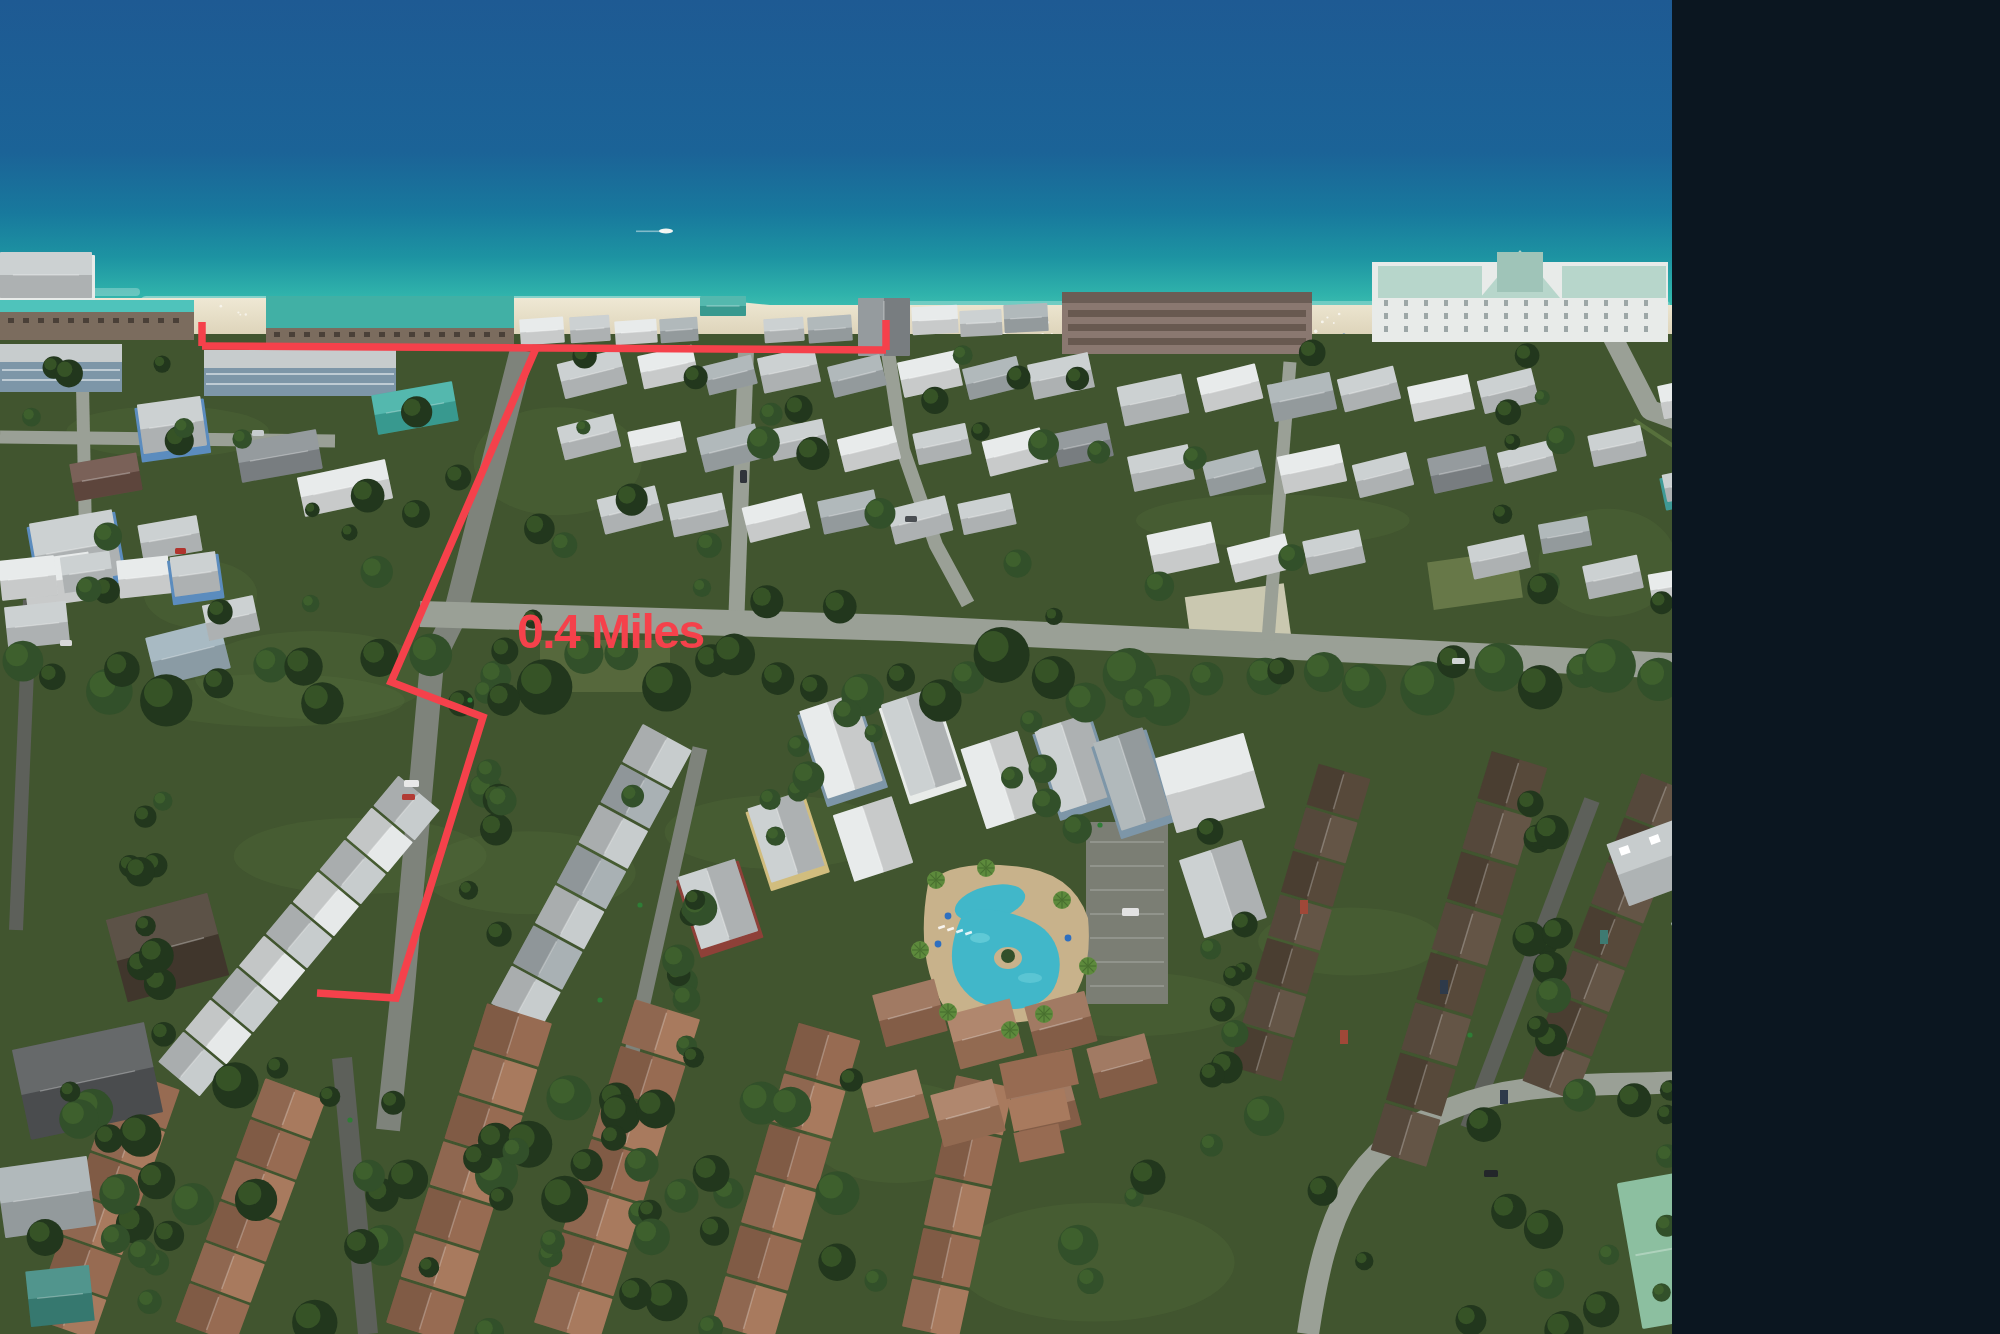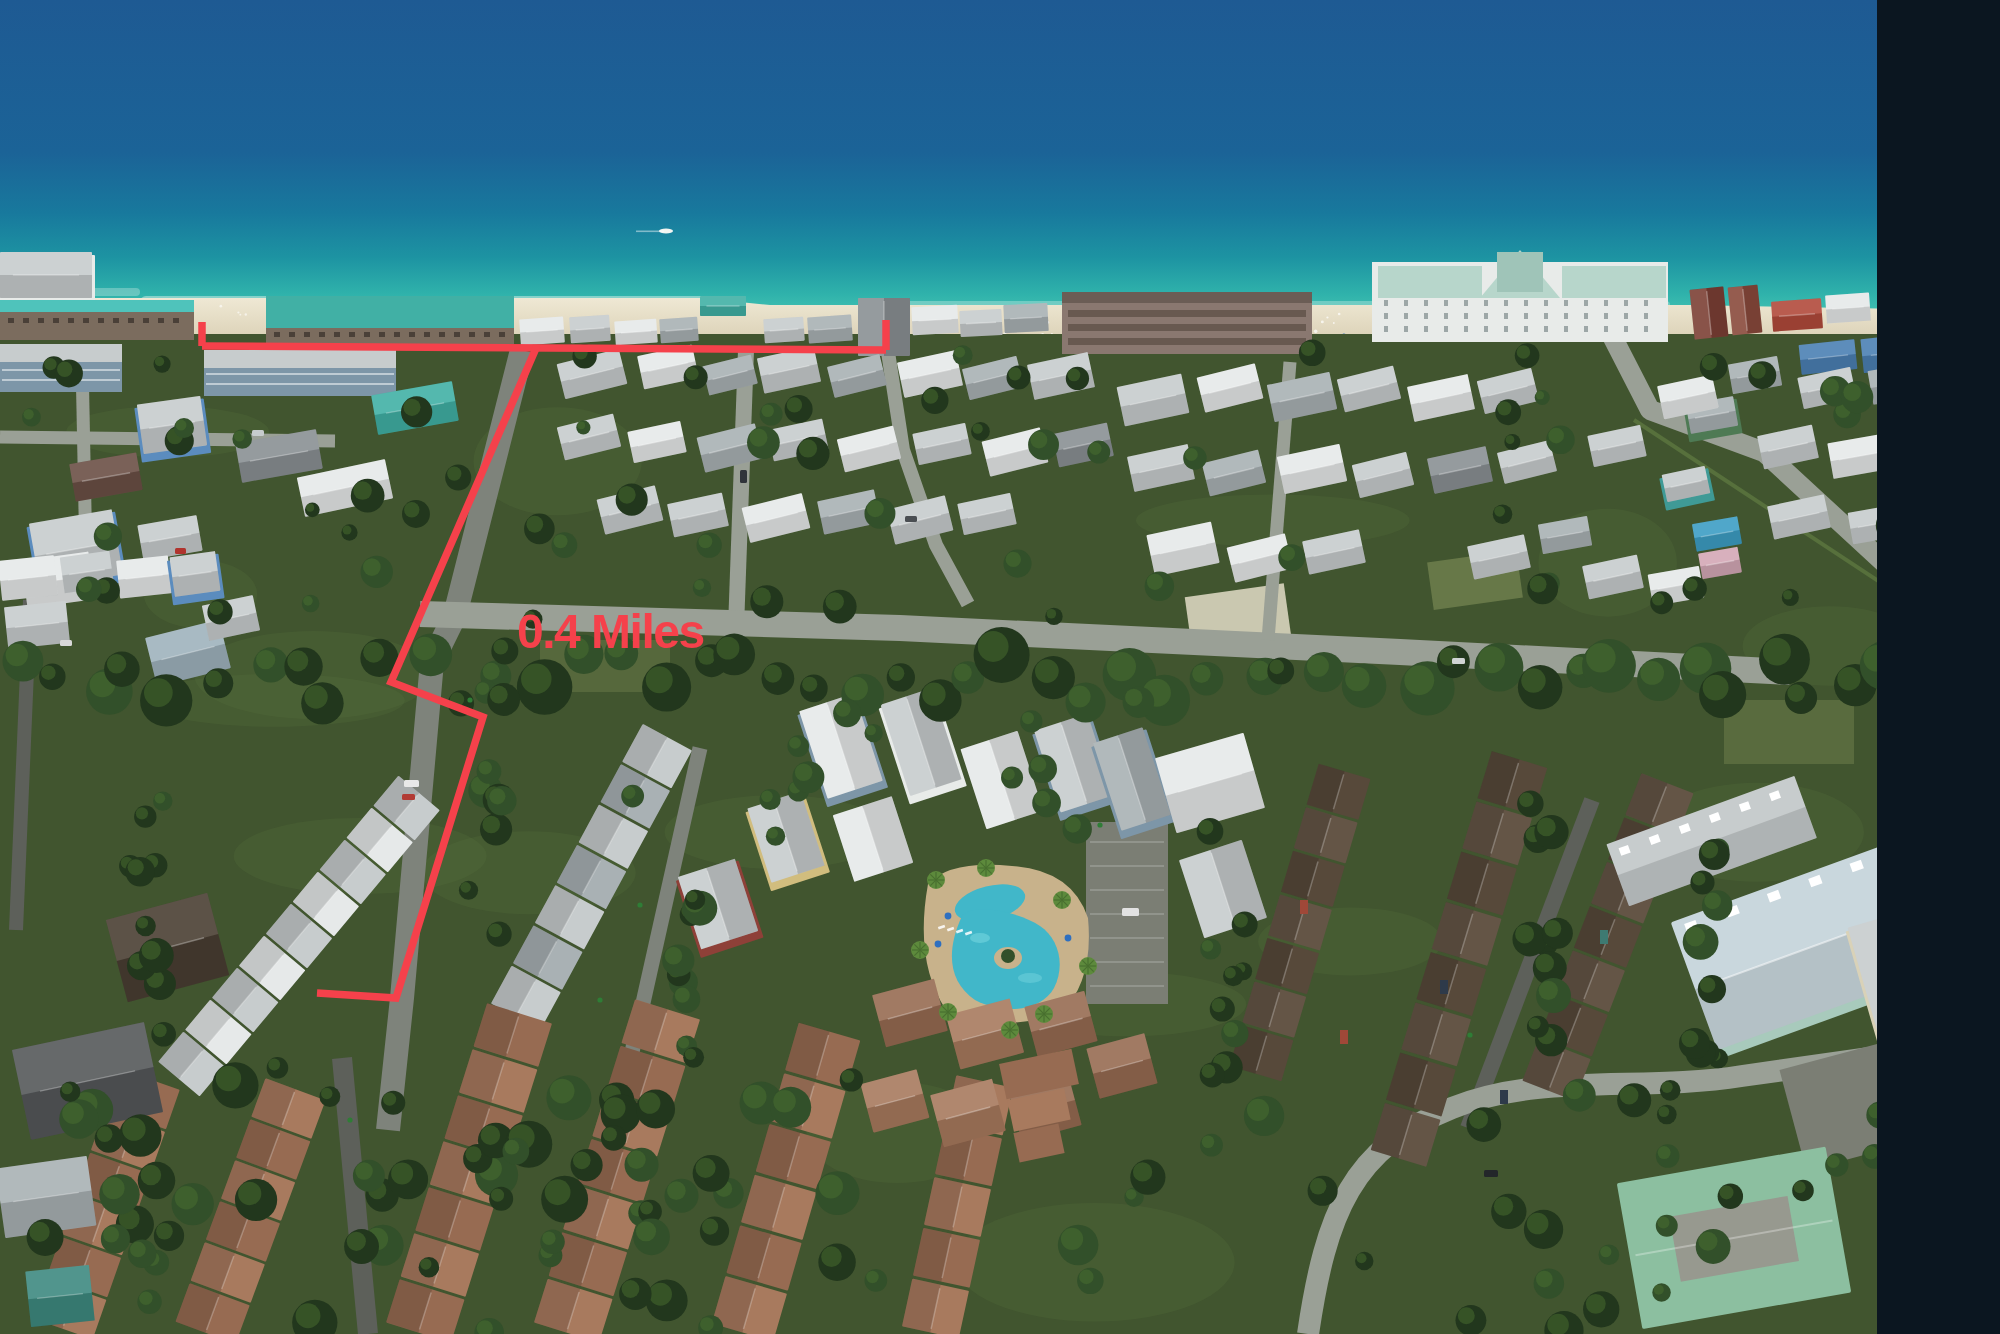--- a/index.html
+++ b/index.html
@@ -1,16 +1,16 @@
 <!DOCTYPE html>
 <html><head>
 <meta charset="utf-8">
 <style>
   html,body{margin:0;padding:0;background:#0b1620;}
-  .stage{position:relative;width:1877px;height:1334px;overflow:hidden;font-family:"Liberation Sans",sans-serif;}
+  .stage{position:relative;width:1672px;height:1334px;overflow:hidden;font-family:"Liberation Sans",sans-serif;}
   svg{display:block;}
   text.dist{font-family:"Liberation Sans","DejaVu Sans",sans-serif;font-weight:bold;letter-spacing:-1.5px;}
 </style>
 </head>
 <body>
 
 <div class="stage">
   <svg id="scene" viewBox="0 0 2000 1334" width="2000" height="1334">
     <defs>
       <linearGradient id="oceanGrad" x1="0" y1="0" x2="0" y2="1">

